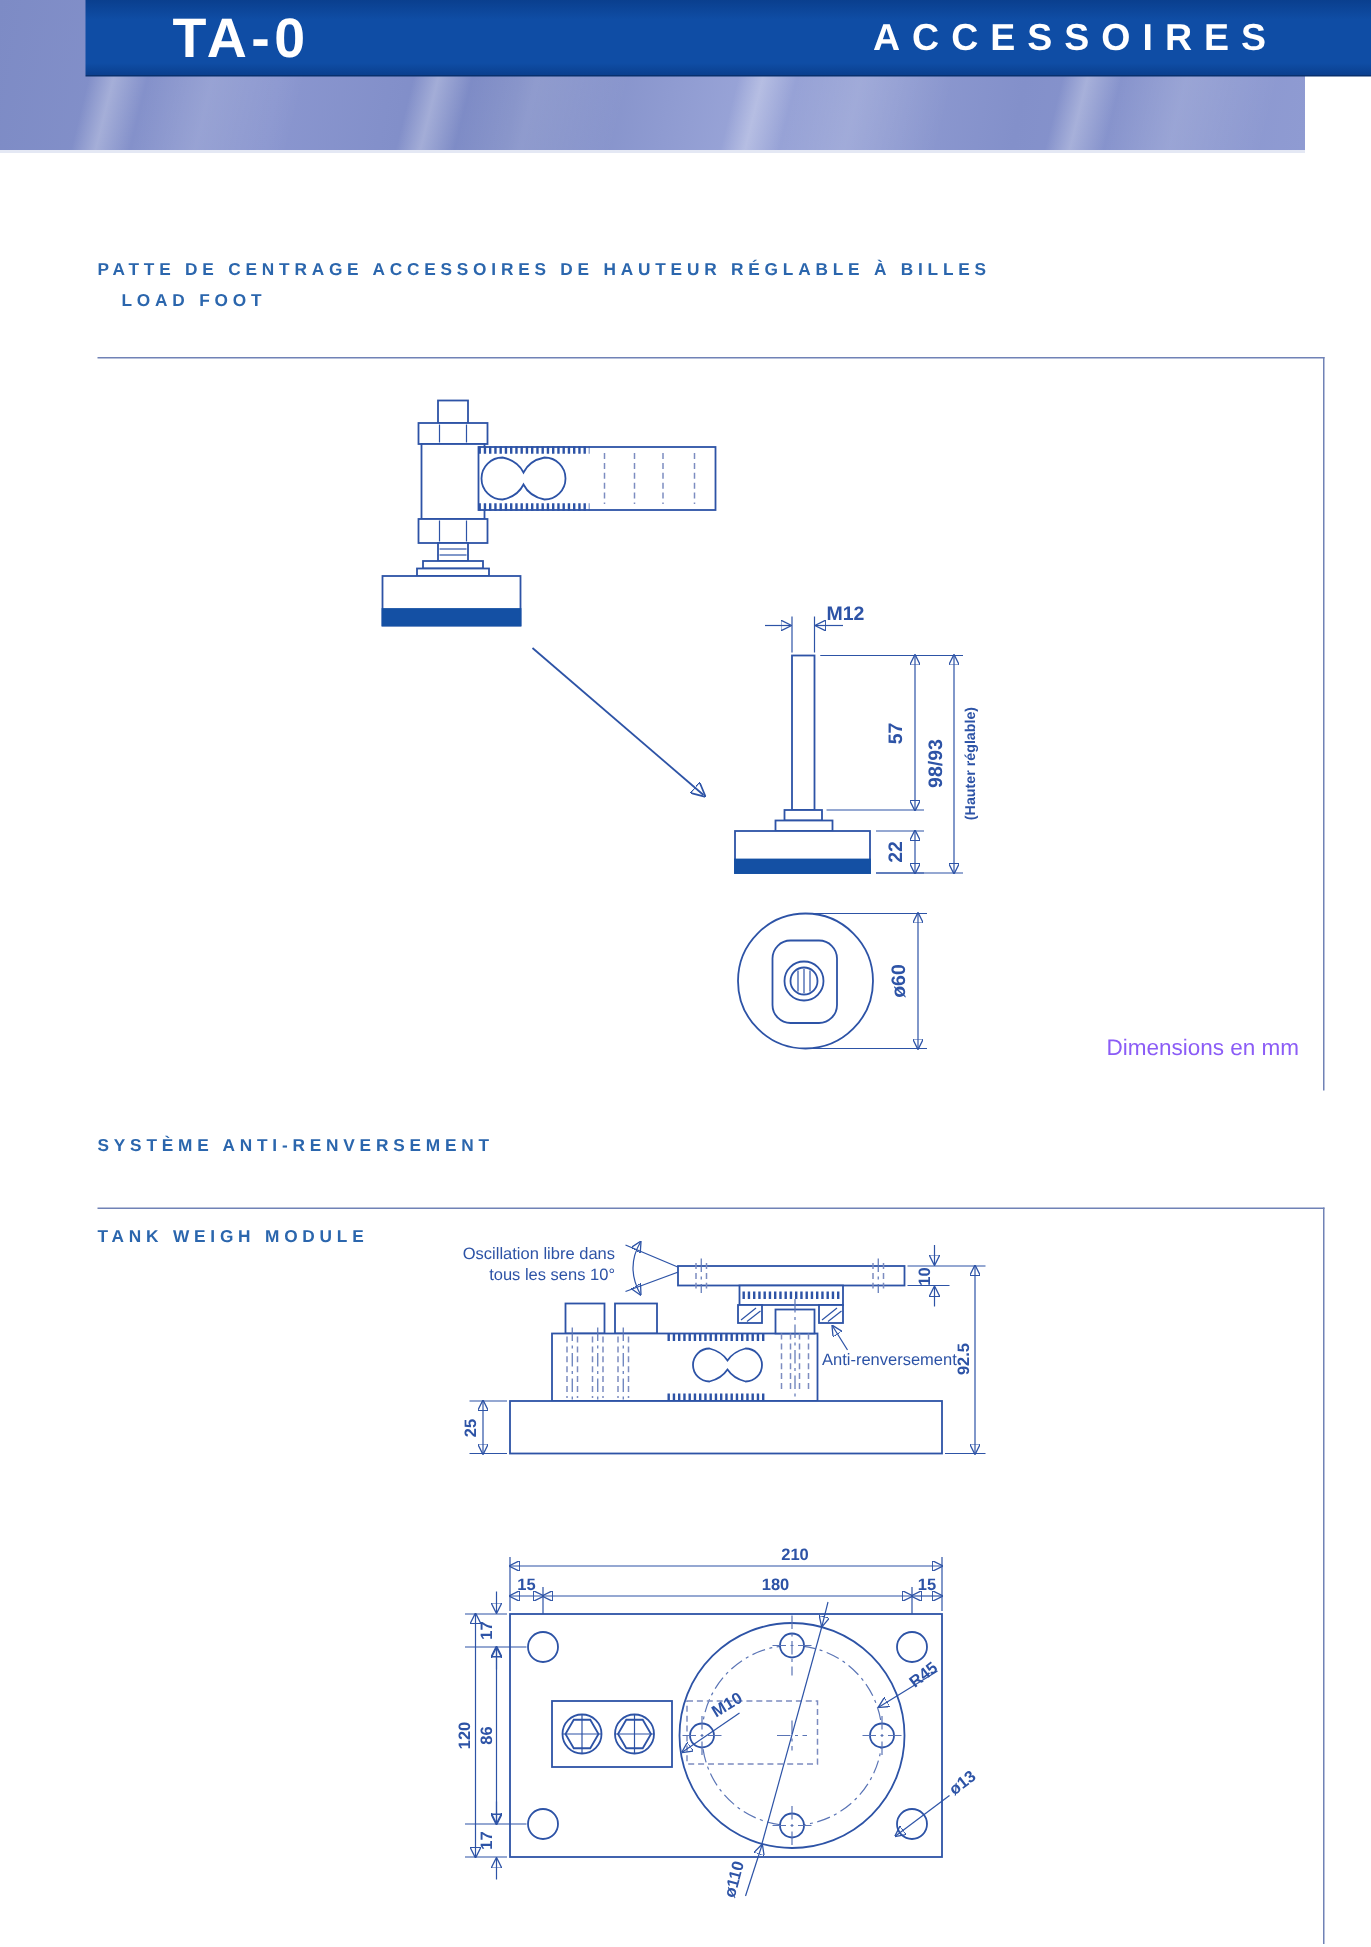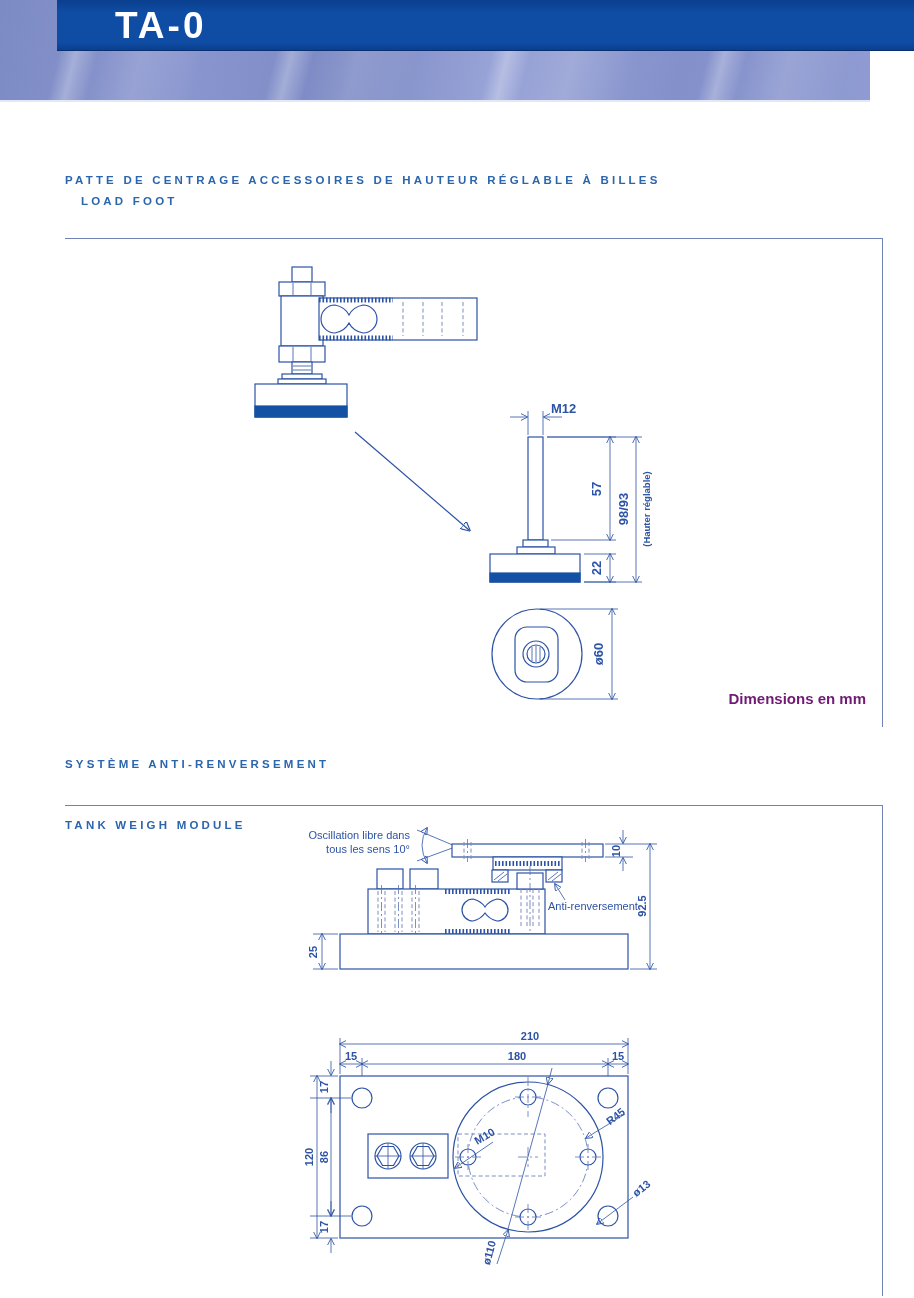--- a/index.html
+++ b/index.html
@@ -36,21 +36,21 @@
     position:absolute; left:65px; color:#2b66ad;
     font-size:11.5px; font-weight:600; letter-spacing:3.2px; white-space:nowrap;
   }
   
   .draw-box {
     position:absolute; left:65px; width:817px;
     border-top:1px solid #7082b6; border-right:1px solid #7082b6;
   }
   .dims-note {
     position:absolute; right:48px; top:690px; width:220px; text-align:right;
-    color:#701a75; font-size:15px; font-weight:bold;
+    color:#8b5cf6; font-size:15px; font-weight:normal;
   }
   
   svg { display:block; }
   svg line, svg path, svg rect, svg circle, svg polygon {
     stroke:#2d53a6; fill:none; stroke-width:1.2;
   }
   .thin   { stroke-width:.8; }
   .dashed { stroke-dasharray:4 2.6; stroke:#7c8cc0; stroke-width:1; }
   .ddot   { stroke-dasharray:9 3 2 3; stroke-width:.8; stroke:#5a74b5; }
   .serr   { stroke-width:5; stroke-dasharray:1.6 1.9; }
@@ -62,20 +62,21 @@
   .note-t   { font:bold 9.5px "Liberation Sans", sans-serif; fill:#2d53a6; stroke:none; }
 </style>
 </head>
 <body>
 
 <div class="page">
 
   <div class="hero">
     <div class="hero-bar">
       <div class="hero-model">TA-0</div>
+      <div class="hero-title">ACCESSOIRES</div>
     </div>
   </div>
 
   <div class="sec-title" style="top:174px;">PATTE DE CENTRAGE ACCESSOIRES DE HAUTEUR RÉGLABLE À BILLES</div>
   <div class="sec-title" style="top:195px;padding-left:16px;">LOAD FOOT</div>
 
   <div class="draw-box" style="top:222px; height:488px;margin-top:16px;">
     <svg width="817" height="488" viewBox="0 0 817 488">
       <defs>
         <marker id="ar1" viewBox="0 0 10 10" refX="9" refY="5" markerWidth="9" markerHeight="9" orient="auto-start-reverse">

